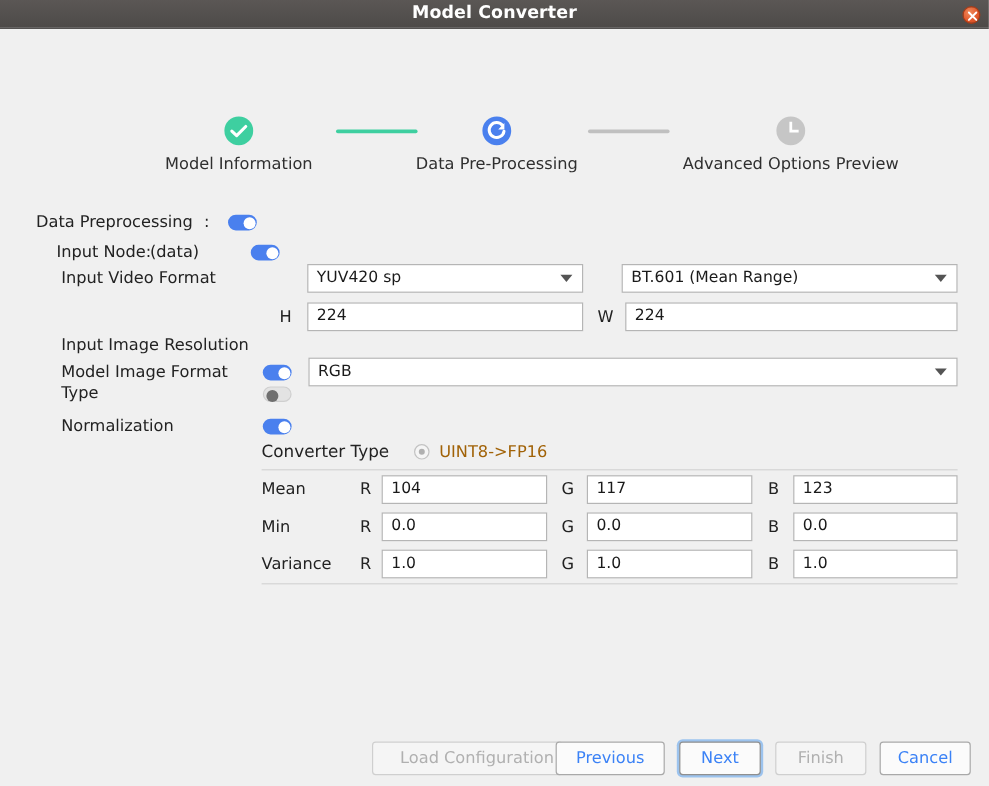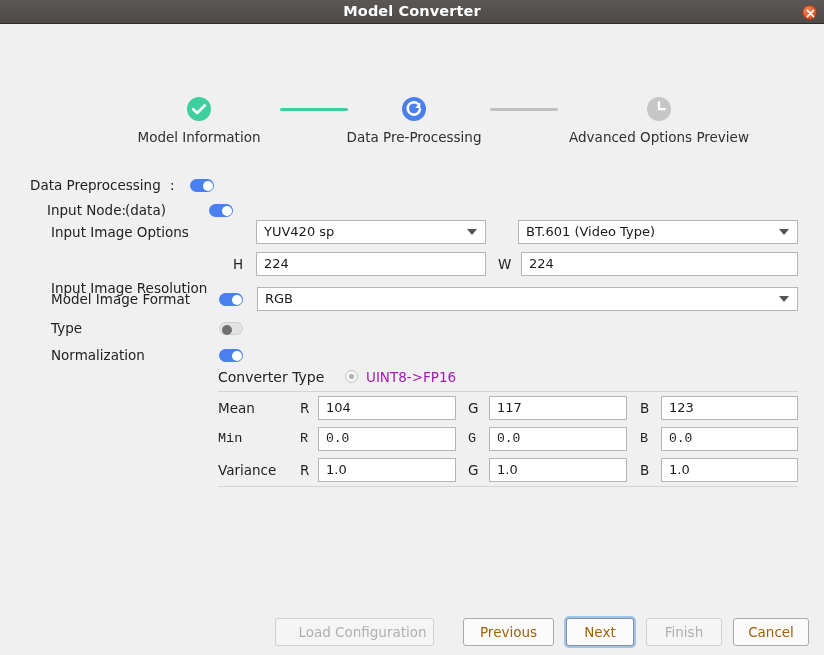--- a/index.html
+++ b/index.html
@@ -84,32 +84,32 @@
 
   
   .radio {
     position: absolute; width: 13px; height: 13px; border-radius: 50%;
     border: 1px solid #c2c2c2; background: #f5f5f5;
   }
   .radio .dot {
     position: absolute; left: 3px; top: 3px;
     width: 5px; height: 5px; border-radius: 50%; background: #b0b0b0;
   }
-  .disabled-text { color: #a21caf; }
+  .disabled-text { color: #a16207; }
 
   .divider {
     position: absolute; height: 1px; background: #d4d4d4;
   }
 
   
   .btnbar { position: absolute; left: 0; top: 618px; width: 824px; height: 30px; }
   .btn {
     position: absolute; height: 28px; top: 0;
     background: #fbfbfb; border: 1px solid #a9a9a9; border-radius: 3px;
-    font-size: 13.5px; color: #a16207;
+    font-size: 13.5px; color: #3b82f6;
     line-height: 26px; text-align: center; cursor: pointer;
     font-family: "DejaVu Sans", "Liberation Sans", sans-serif;
   }
   .btn.disabled { color: #b0b0b0; border-color: #cfcfcf; background: #f5f5f5; cursor: default; }
   .btn.focused {
     border: 1px solid #8f8f8f;
     box-shadow: 0 0 0 2px #9cc3ee;
   }
 </style>
 </head>
@@ -167,36 +167,36 @@
 
   <div class="row" style="left:0; top:31px; width:824px;">
     <div class="lbl" style="left:47px; top:0;">Input Node:</div>
     <div class="lbl" style="left:125px; top:0;">(data)</div>
     <div class="toggle on" style="left:209px; top:7px;">
       <div class="knob"></div>
     </div>
   </div>
 
   <div class="row" style="left:0; top:53px; width:824px;">
-    <div class="lbl" style="left:51px; top:0;">Input Image Options</div>
+    <div class="lbl" style="left:51px; top:0;">Input Video Format</div>
     <div class="field select" style="left:256px; top:1px; width:230px;">YUV420 sp</div>
     <div class="arrow" style="left:467px; top:10px;"></div>
-    <div class="field select" style="left:518px; top:1px; width:280px;">BT.601 (Video Type)</div>
+    <div class="field select" style="left:518px; top:1px; width:280px;">BT.601 (Mean Range)</div>
     <div class="arrow" style="left:779px; top:10px;"></div>
   </div>
 
   <div class="row" style="left:0; top:85px; width:824px;">
     <div class="lbl" style="left:51px; top:0;margin-top:24px;">Input Image Resolution</div>
     <div class="lbl" style="left:233px; top:0;">H</div>
     <div class="field input" style="left:256px; top:1px; width:230px;">224</div>
     <div class="lbl" style="left:498px; top:0;">W</div>
     <div class="field input" style="left:521px; top:1px; width:277px;">224</div>
   </div>
 
-  <div class="row" style="left:0; top:120px; width:824px;">
+  <div class="row" style="left:0; top:131px; width:824px;">
     <div class="lbl" style="left:51px; top:0;">Model Image Format</div>
     <div class="toggle on" style="left:219px; top:7px;">
       <div class="knob"></div>
     </div>
     <div class="field select" style="left:257px; top:1px; width:541px;">RGB</div>
     <div class="arrow" style="left:779px; top:10px;"></div>
   </div>
 
   <div class="row" style="left:0; top:149px; width:824px;">
     <div class="lbl" style="left:51px; top:0;">Type</div>
@@ -225,21 +225,21 @@
   <div class="row" style="left:0; top:229px; width:824px;">
     <div class="lbl" style="left:218px; top:0;">Mean</div>
     <div class="lbl" style="left:300px; top:0;">R</div>
     <div class="field input" style="left:318px; top:1px; width:138px;">104</div>
     <div class="lbl" style="left:468px; top:0;">G</div>
     <div class="field input" style="left:489px; top:1px; width:138px;">117</div>
     <div class="lbl" style="left:640px; top:0;">B</div>
     <div class="field input" style="left:661px; top:1px; width:137px;">123</div>
   </div>
 
-  <div class="row" style="left:0; top:260px; width:775px;font-family:Liberation Mono, monospace;">
+  <div class="row" style="left:0; top:260px; width:775px;">
     <div class="lbl" style="left:218px; top:0;">Min</div>
     <div class="lbl" style="left:300px; top:0;">R</div>
     <div class="field input" style="left:318px; top:1px; width:138px;">0.0</div>
     <div class="lbl" style="left:468px; top:0;">G</div>
     <div class="field input" style="left:489px; top:1px; width:138px;">0.0</div>
     <div class="lbl" style="left:640px; top:0;">B</div>
     <div class="field input" style="left:661px; top:1px; width:137px;">0.0</div>
   </div>
 
   <div class="row" style="left:0; top:291px; width:824px;">
@@ -249,18 +249,18 @@
     <div class="lbl" style="left:468px; top:0;">G</div>
     <div class="field input" style="left:489px; top:1px; width:138px;">1.0</div>
     <div class="lbl" style="left:640px; top:0;">B</div>
     <div class="field input" style="left:661px; top:1px; width:137px;">1.0</div>
   </div>
 
   <div class="divider" style="left:218px; top:320px; width:580px;"></div>
 </div>
 
 <div class="btnbar">
-  <div class="btn disabled" style="left:275px; width:159px;padding-left:16px;">Load Configuration</div>
+  <div class="btn disabled" style="left:310px; width:159px;padding-left:16px;">Load Configuration</div>
   <div class="btn" style="left:463px; width:91px;">Previous</div>
   <div class="btn focused" style="left:566px; width:68px;">Next</div>
   <div class="btn disabled" style="left:646px; width:76px;">Finish</div>
   <div class="btn" style="left:733px; width:76px;">Cancel</div>
 </div>
 
 </body></html>

